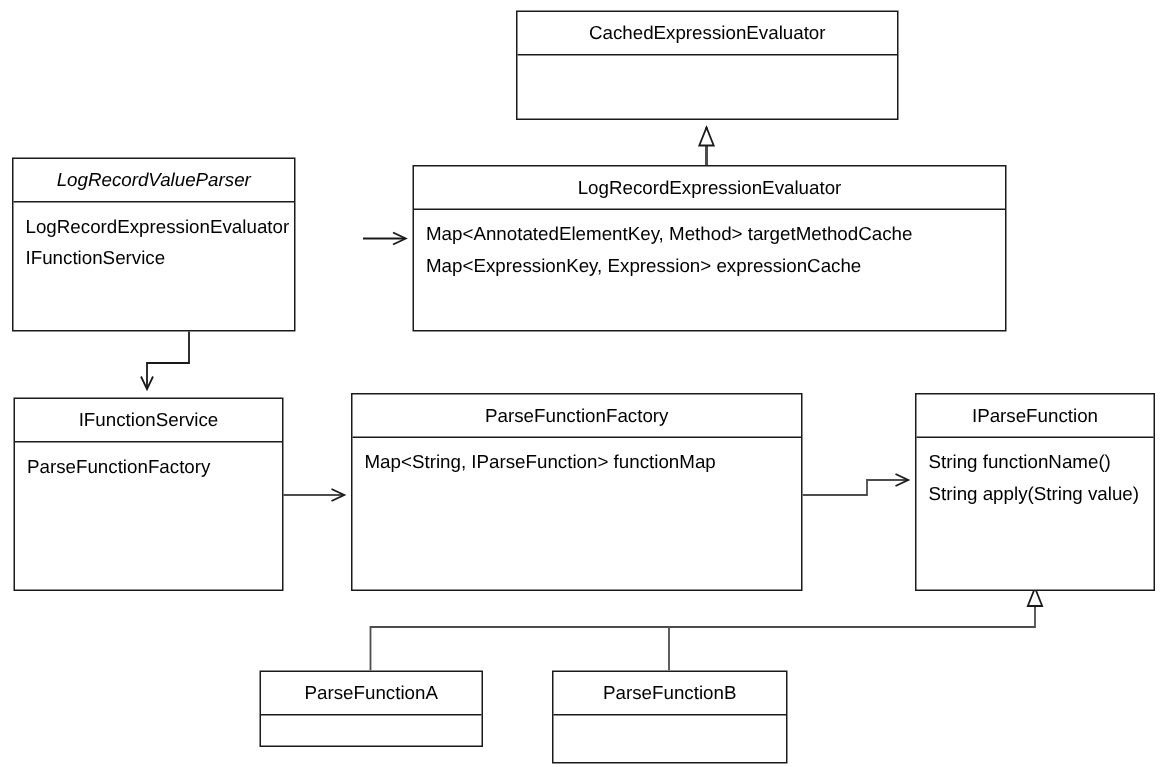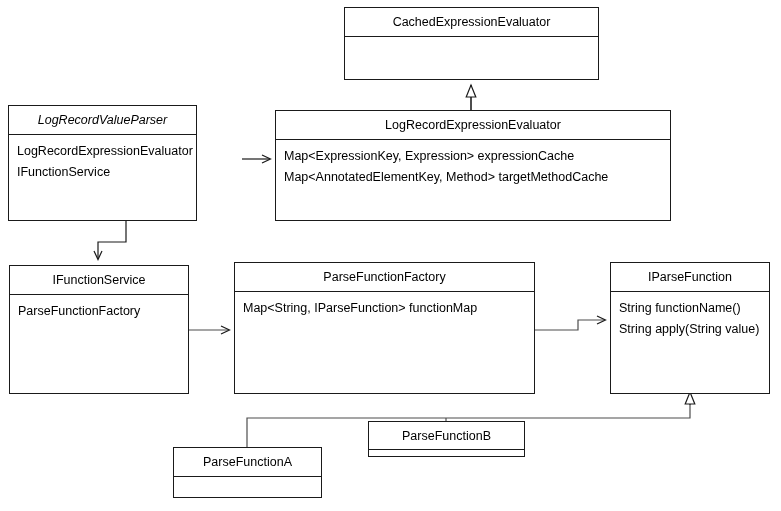--- a/index.html
+++ b/index.html
@@ -112,22 +112,22 @@
     <div class="uml-title italic">LogRecordValueParser</div>
     <div class="uml-body">
       <div class="uml-attr">LogRecordExpressionEvaluator</div>
       <div class="uml-attr">IFunctionService</div>
     </div>
   </div>
 
   <div class="uml-class" style="left:275px; top:110px; width:396px; height:111px;">
     <div class="uml-title">LogRecordExpressionEvaluator</div>
     <div class="uml-body">
+      <div class="uml-attr">Map&lt;AnnotatedElementKey, Method&gt; targetMethodCache</div>
       <div class="uml-attr">Map&lt;ExpressionKey, Expression&gt; expressionCache</div>
-      <div class="uml-attr">Map&lt;AnnotatedElementKey, Method&gt; targetMethodCache</div>
     </div>
   </div>
 
   <div class="uml-class" style="left:9px; top:265px; width:180px; height:129px;">
     <div class="uml-title">IFunctionService</div>
     <div class="uml-body">
       <div class="uml-attr">ParseFunctionFactory</div>
     </div>
   </div>
 
@@ -144,18 +144,18 @@
       <div class="uml-attr">String functionName()</div>
       <div class="uml-attr">String apply(String value)</div>
     </div>
   </div>
 
   <div class="uml-class" style="left:173px; top:447px; width:149px; height:51px;">
     <div class="uml-title">ParseFunctionA</div>
     <div class="uml-body"></div>
   </div>
 
-  <div class="uml-class" style="left:368px; top:421px; width:157px; height:36px;">
+  <div class="uml-class" style="left:368px; top:447px; width:157px; height:62px;">
     <div class="uml-title">ParseFunctionB</div>
     <div class="uml-body"></div>
   </div>
 
 </div>
 
 </body></html>

